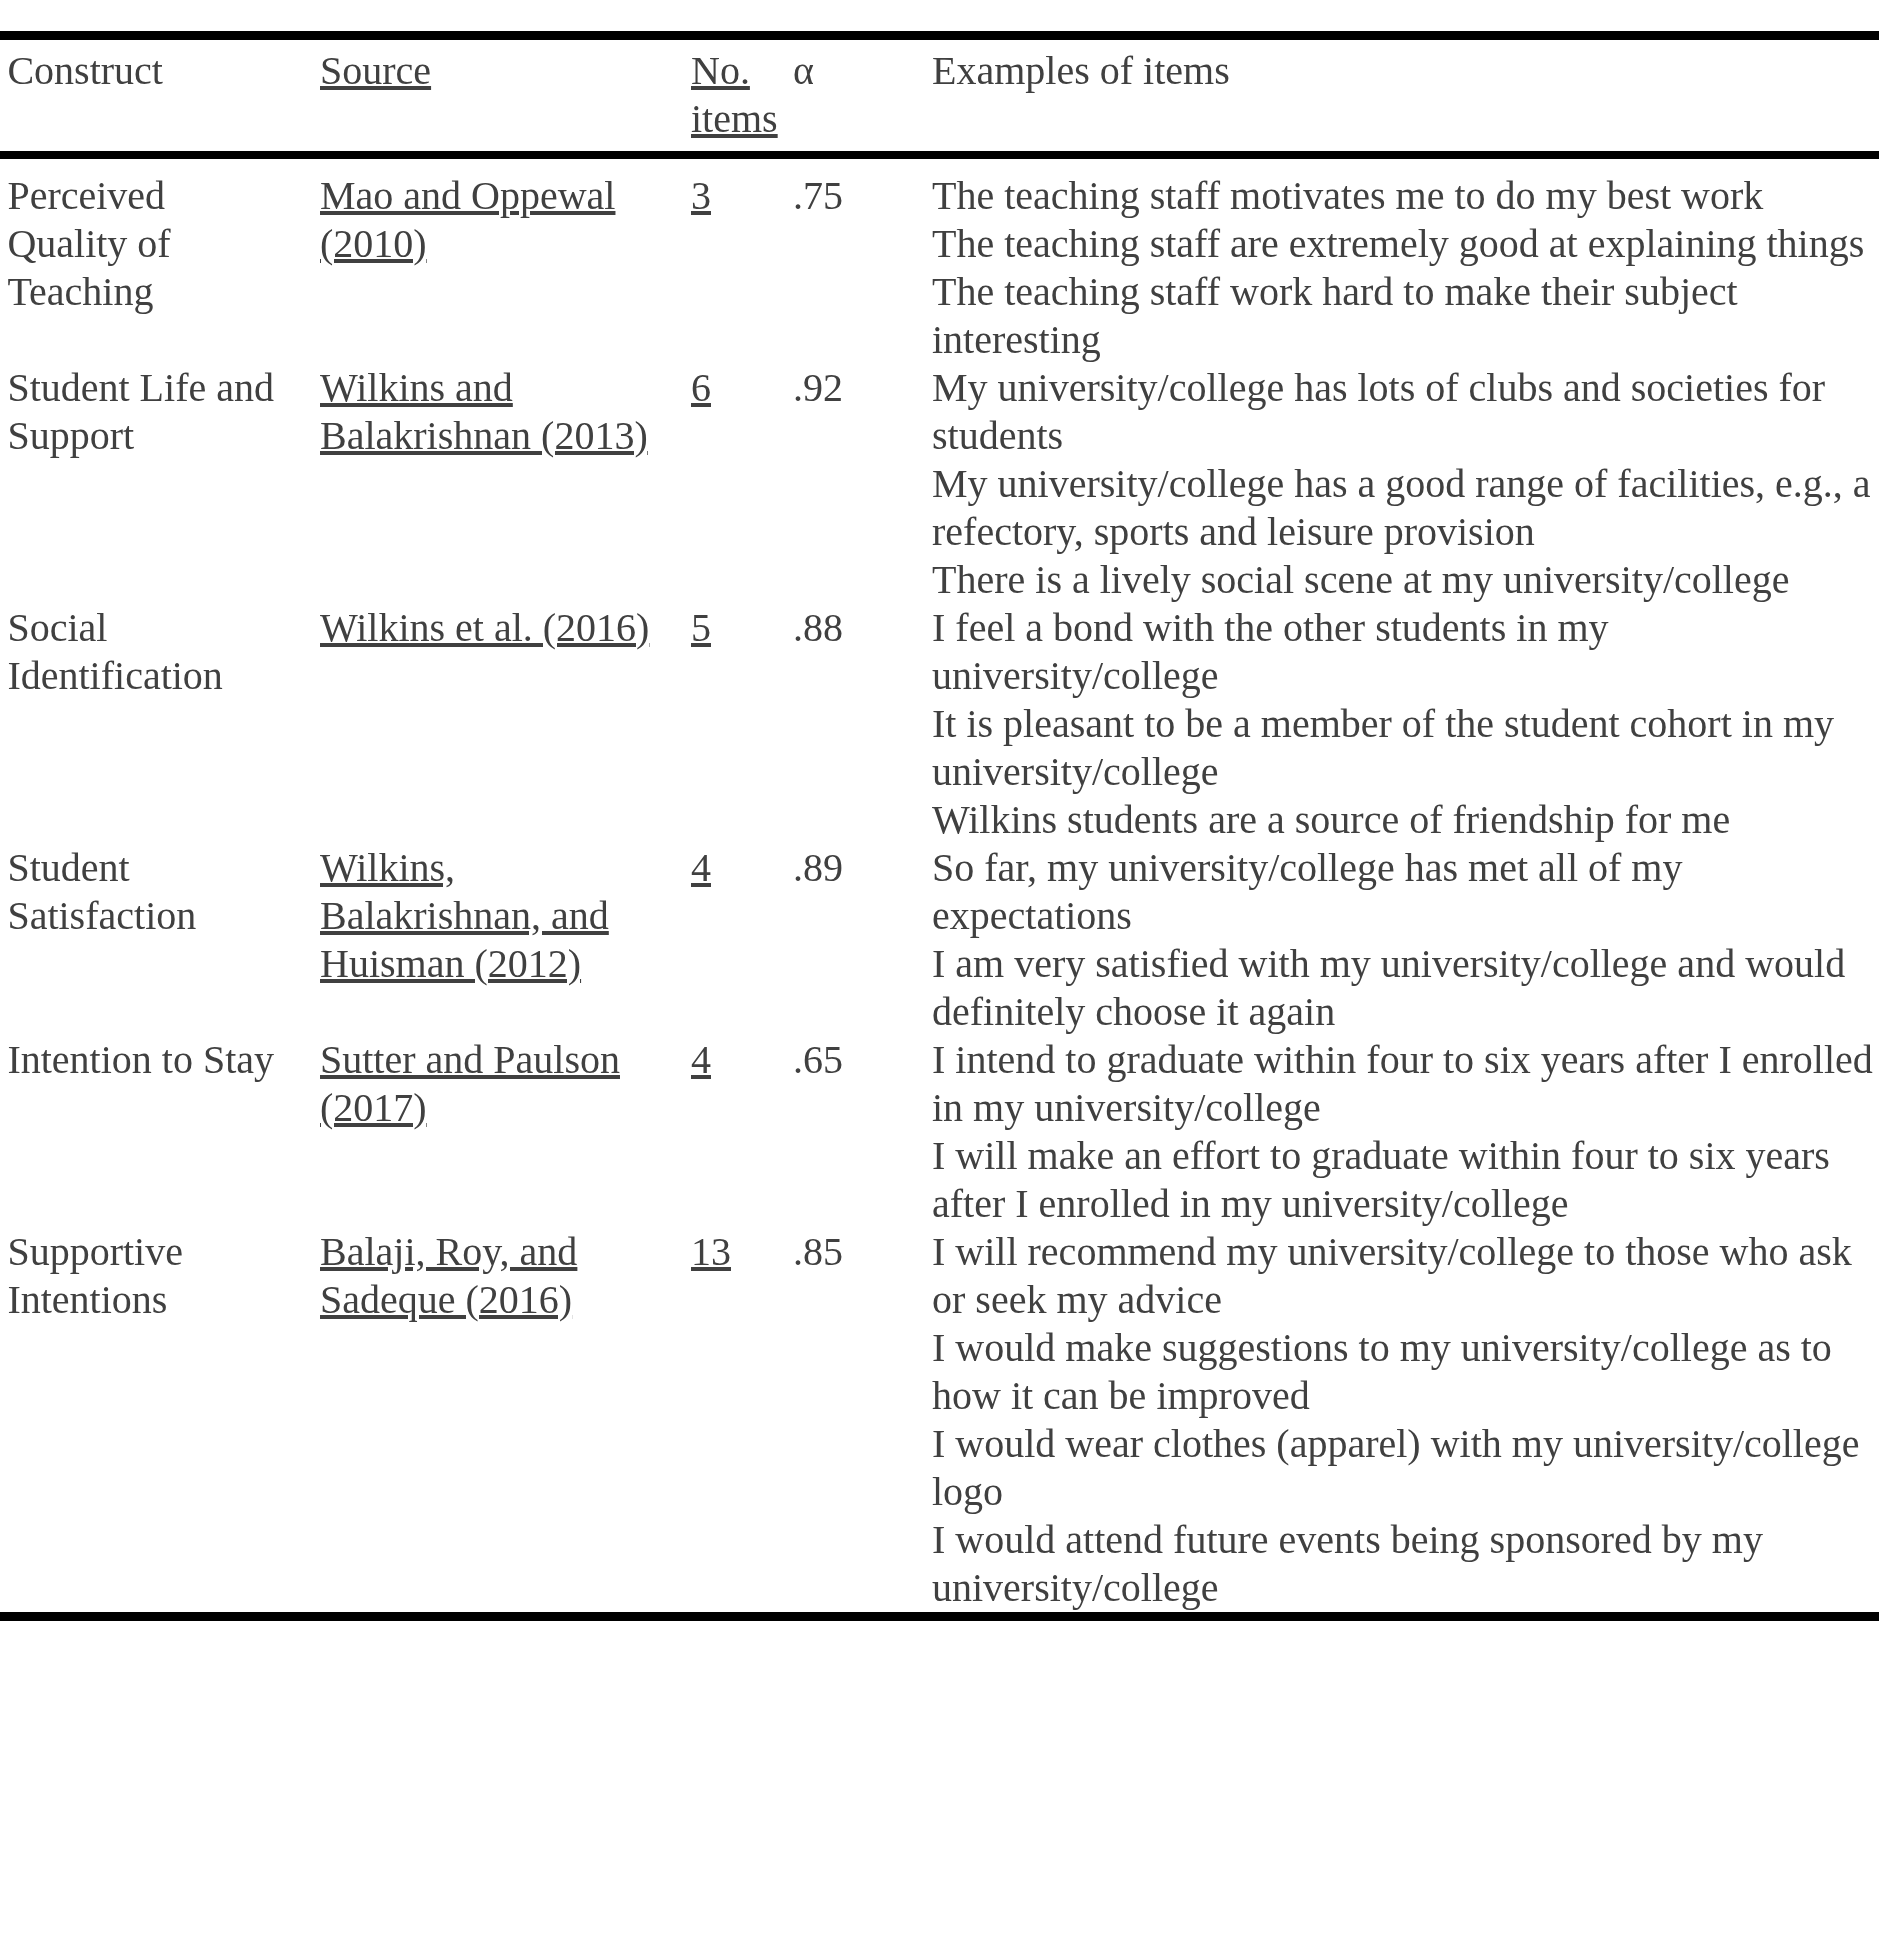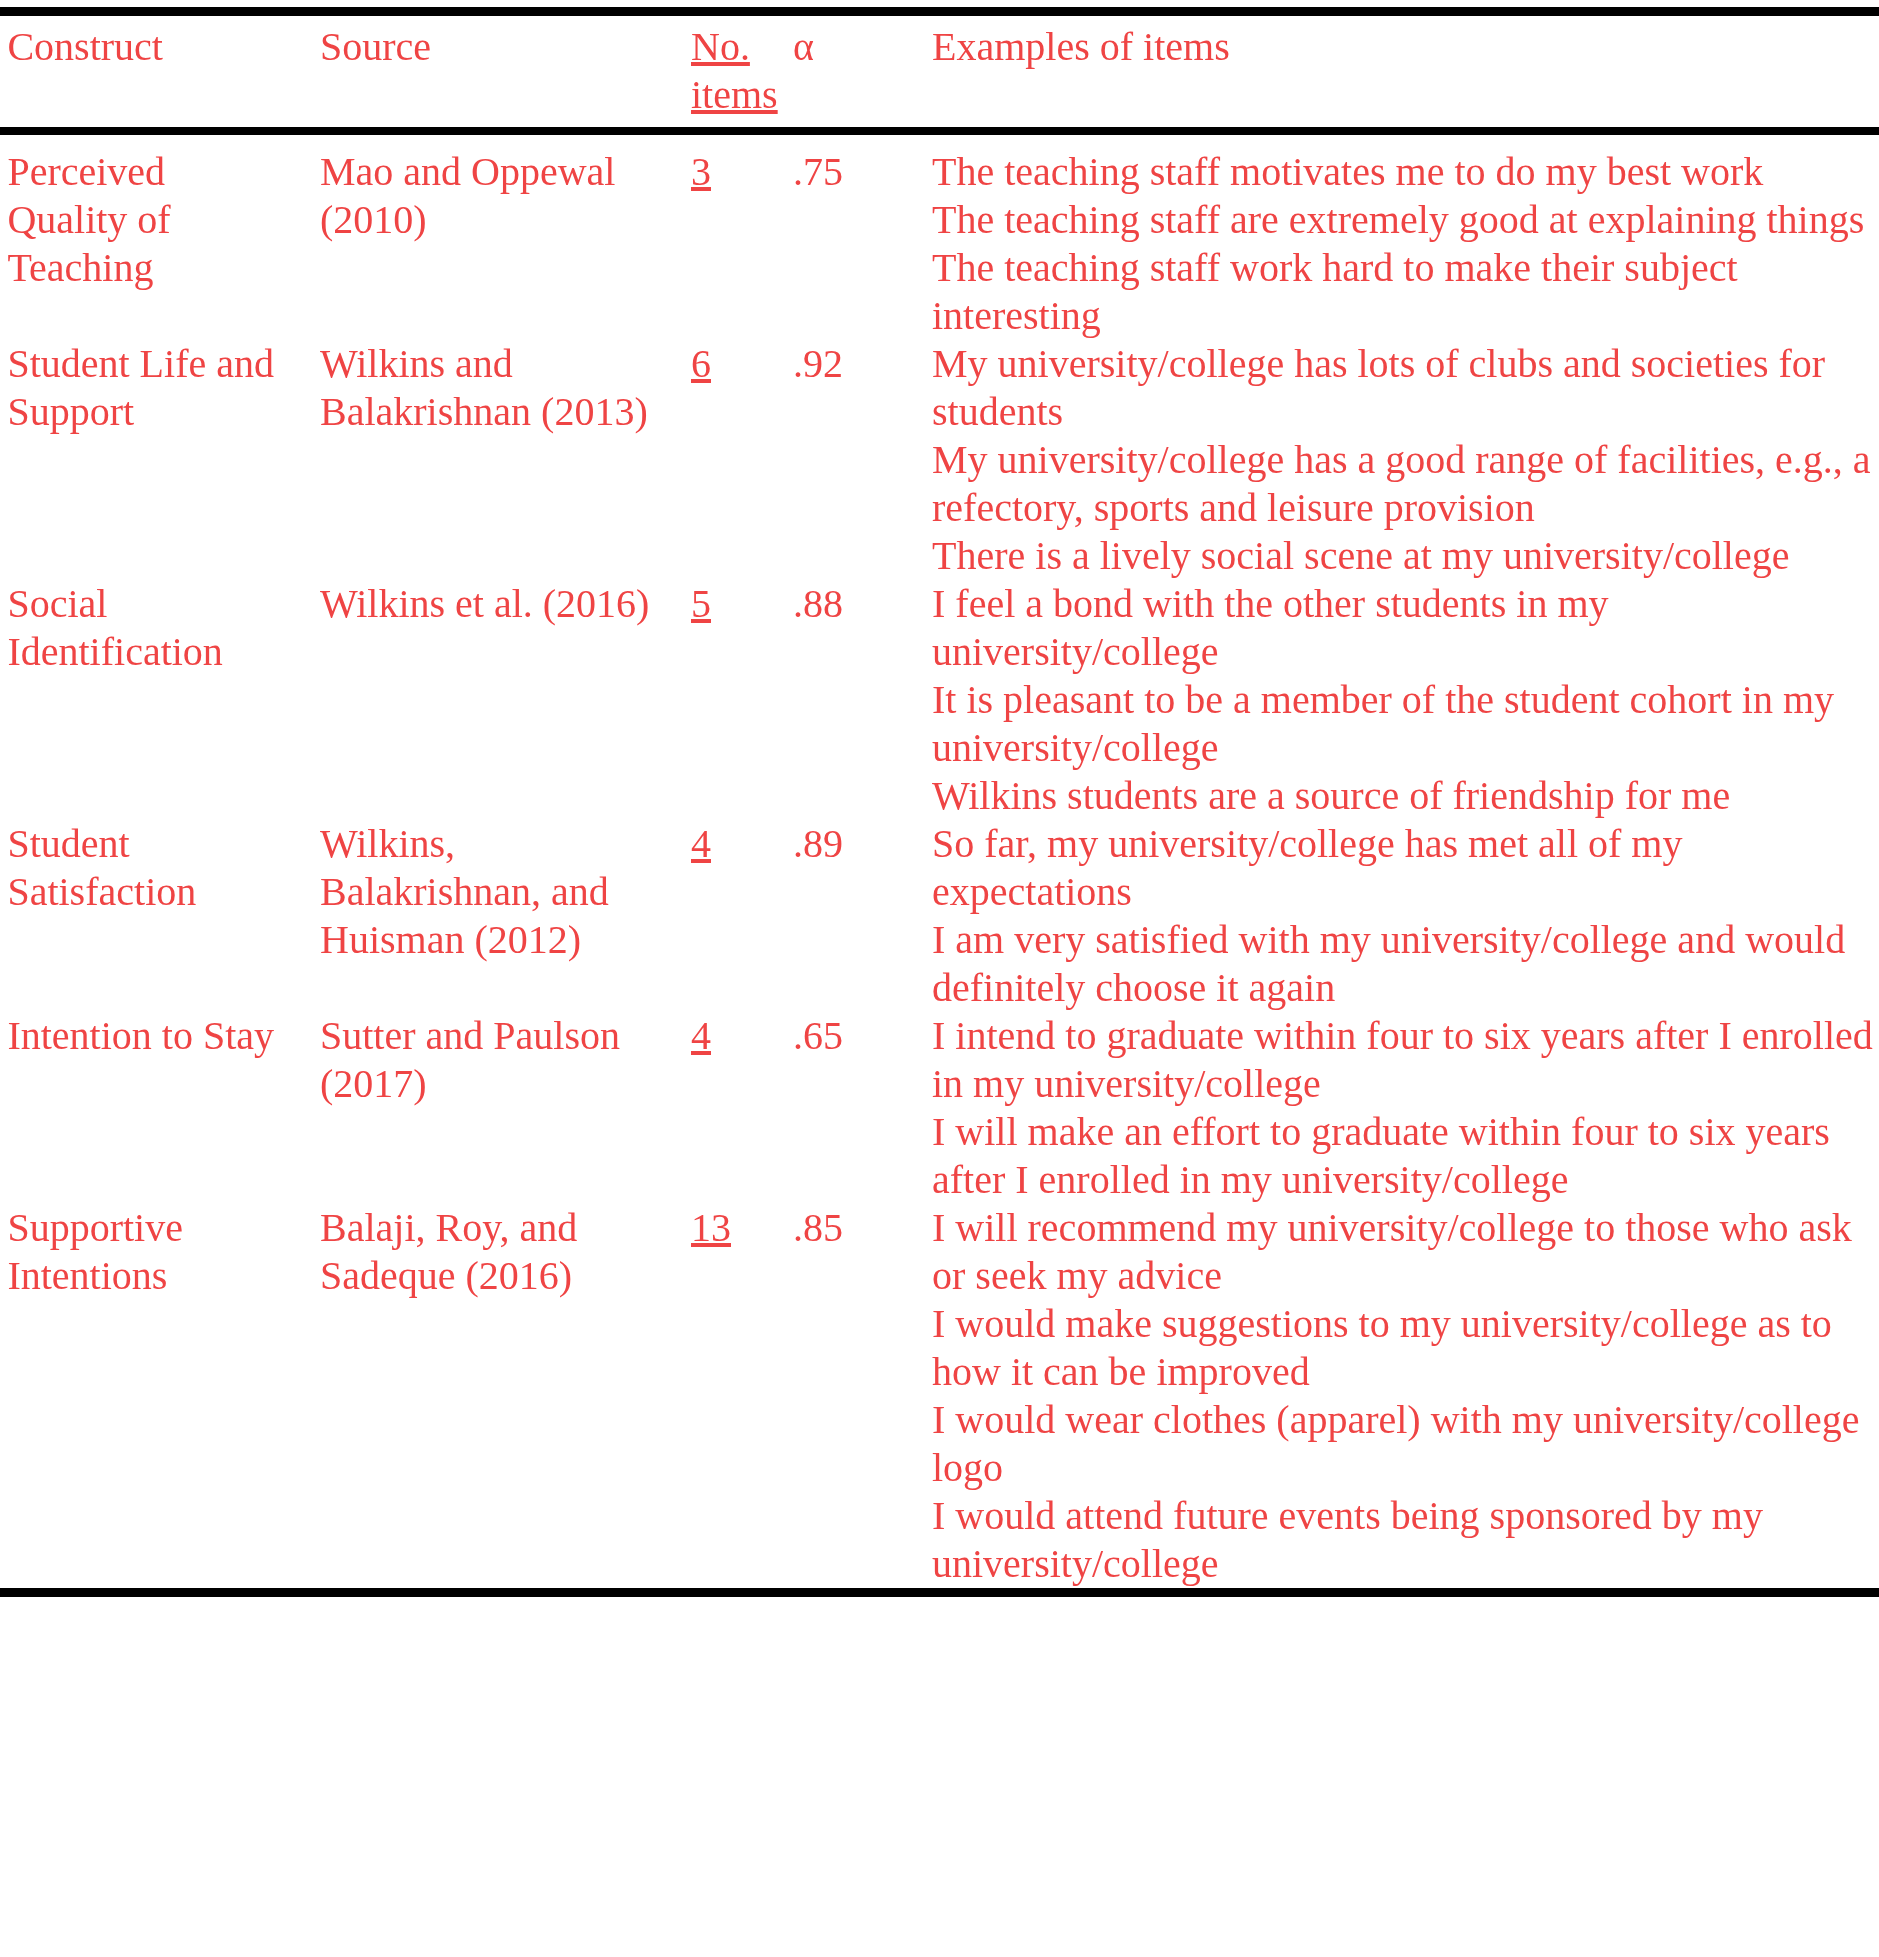--- a/index.html
+++ b/index.html
@@ -4,23 +4,23 @@
 <style>
   html, body {
     margin: 0;
     padding: 0;
     background: #ffffff;
   }
   .page {
     width: 1879px;
     height: 1957px;
     box-sizing: border-box;
-    padding-top: 7px;
+    padding-top: 31px;
     background: #ffffff;
-    color: #ef4444;
+    color: #404040;
     font-family: "Liberation Serif", "DejaVu Serif", serif;
     font-size: 40px;
     line-height: 48px;
     overflow: hidden;
   }
   table.scales {
     border-collapse: collapse;
     table-layout: fixed;
     width: 1879px;
     border-top: 9.3px solid #000;
@@ -38,21 +38,21 @@
     font-weight: normal;
     padding: 0;
     box-sizing: border-box;
   }
   thead th {
     border-bottom: 8.3px solid #000;
     padding-top: 7.4px;
     padding-bottom: 7.4px;
   }
   th.construct, td.construct { padding-left: 7.4px; padding-right: 37px; }
-  th.source,    td.source    { padding-right: 37px; }
+  th.source,    td.source    { padding-right: 37px; text-decoration: underline; }
   th.no,        td.no        { padding-right: 9.3px; text-decoration: underline; }
   th.alpha,     td.alpha     { padding-right: 9.3px; }
   tbody tr:first-child td { padding-top: 13px; }
   .ex { margin: 0; }
 </style>
 </head>
 <body>
 
 <div class="page">
   <table class="scales">

